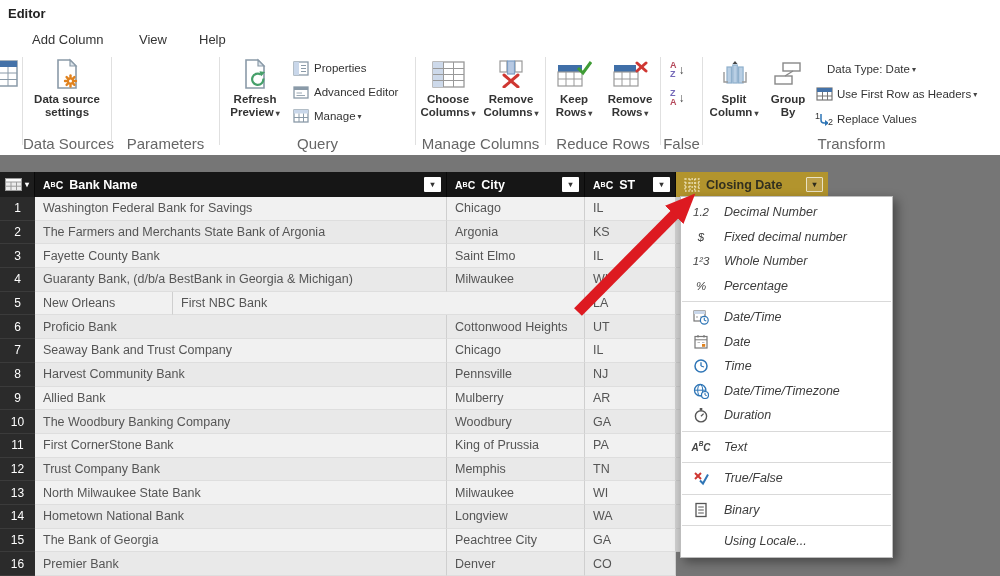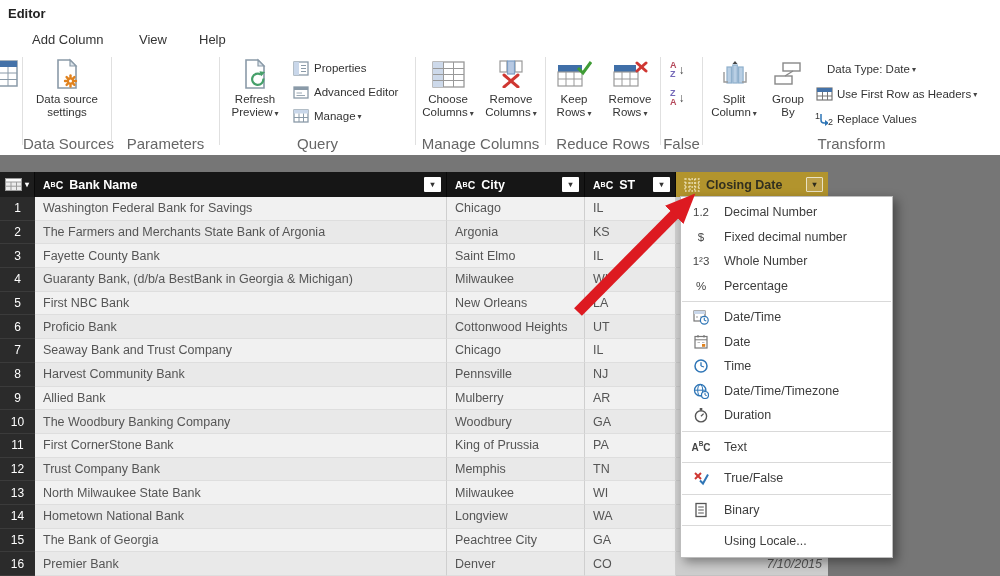--- a/index.html
+++ b/index.html
@@ -15,21 +15,21 @@
 
   
   .ribbon { position:absolute; left:0; top:52px; width:1000px; height:103px; background:#fff; }
   .rgroup { position:absolute; top:0; height:103px; }
   .gsep { position:absolute; top:5px; height:88px; width:1px; background:#e0e0e0; }
   .glabel { position:absolute; bottom:3px; left:0; width:100%; text-align:center;
             font-size:15px; color:#666; white-space:nowrap; }
   .rbig { position:absolute; top:3px; display:flex; flex-direction:column; align-items:center;
           font-size:11.5px; line-height:13px; color:#333; text-align:center; }
   .bicon { height:38px; display:flex; align-items:center; justify-content:center; }
-  .blabel { display:block; }
+  .blabel { display:block;font-weight:bold; }
   .caret { font-size:8px; color:#444; margin-left:2px; }
   .rsmall { position:absolute; display:flex; align-items:center; height:20px;
             font-size:11.5px; color:#333; white-space:nowrap; }
   .sicon { width:18px; display:flex; justify-content:center; margin-right:4px; }
   .sortbtn { position:absolute; left:9px; width:26px; height:24px; display:flex; align-items:center; }
   .sletters { display:flex; flex-direction:column; line-height:9px; font-size:9px; }
   .sa { color:#b5485a; } .sz { color:#7468b8; }
   .edgeicon { position:absolute; left:-12px; top:8px; }
 
   
@@ -58,21 +58,21 @@
           overflow:hidden; }
   .c-bank { width:412px; } .c-city { width:138px; } .c-st { width:91px; }
   .c-close { width:152px; background:#cdcdcd; justify-content:flex-end; padding-right:6px;
              font-style:italic; border-bottom:1px solid #c2c2c2; border-right:none; }
   .grow:nth-child(odd)  .cell:not(.c-close) { background:#f1f1f1; }
   .grow:nth-child(even) .cell:not(.c-close) { background:#e9e9e9; }
 
   
   .type-menu { position:absolute; left:680px; top:41px; width:213px; background:#fff;
                border:1px solid #bdbdbd; box-shadow:4px 4px 10px rgba(0,0,0,.4);
-               padding:3px 0; z-index:5; }
+               padding:3px 0; z-index:5;font-style:italic; }
   .mi { display:flex; align-items:center; height:24.5px; cursor:default; }
   .mic { width:20px; margin-left:10px; display:flex; justify-content:center; align-items:center;
          font-size:11.5px; color:#444; }
   .mic .glyph { font-size:11.5px; color:#444; }
   .mic .abc-dark { color:#444; font-weight:700; }
   .mic .abc-dark .a, .mic .abc-dark .c { font-size:10px; }
   .mic .abc-dark .b { font-size:6.5px; vertical-align:super; }
   .mlb { margin-left:13px; font-size:12.5px; color:#3d3d3d; white-space:nowrap; }
   .msep { height:1px; background:#d9d9d9; margin:3px 1px; }
 
@@ -429,22 +429,22 @@
           </div>
           <div class="grow">
             <div class="cnum">4</div>
             <div class="cell c-bank">Guaranty Bank, (d/b/a BestBank in Georgia &amp; Michigan)</div>
             <div class="cell c-city">Milwaukee</div>
             <div class="cell c-st">WI</div>
             <div class="cell c-close"></div>
           </div>
           <div class="grow">
             <div class="cnum">5</div>
+            <div class="cell c-city">New Orleans</div>
             <div class="cell c-bank">First NBC Bank</div>
-            <div class="cell c-city">New Orleans</div>
             <div class="cell c-st">LA</div>
             <div class="cell c-close"></div>
           </div>
           <div class="grow">
             <div class="cnum">6</div>
             <div class="cell c-bank">Proficio Bank</div>
             <div class="cell c-city">Cottonwood Heights</div>
             <div class="cell c-st">UT</div>
             <div class="cell c-close"></div>
           </div>
@@ -509,21 +509,20 @@
             <div class="cell c-bank">The Bank of Georgia</div>
             <div class="cell c-city">Peachtree City</div>
             <div class="cell c-st">GA</div>
             <div class="cell c-close"></div>
           </div>
           <div class="grow">
             <div class="cnum">16</div>
             <div class="cell c-bank">Premier Bank</div>
             <div class="cell c-city">Denver</div>
             <div class="cell c-st">CO</div>
-            <div class="cell c-close">7/10/2015</div>
           </div>
         </div>
     </div>
 
     <div class="type-menu" id="type-menu">
         <div class="mi">
           <span class="mic">
             <span class="glyph">1.2</span>
           </span>
           <span class="mlb">Decimal Number</span>

